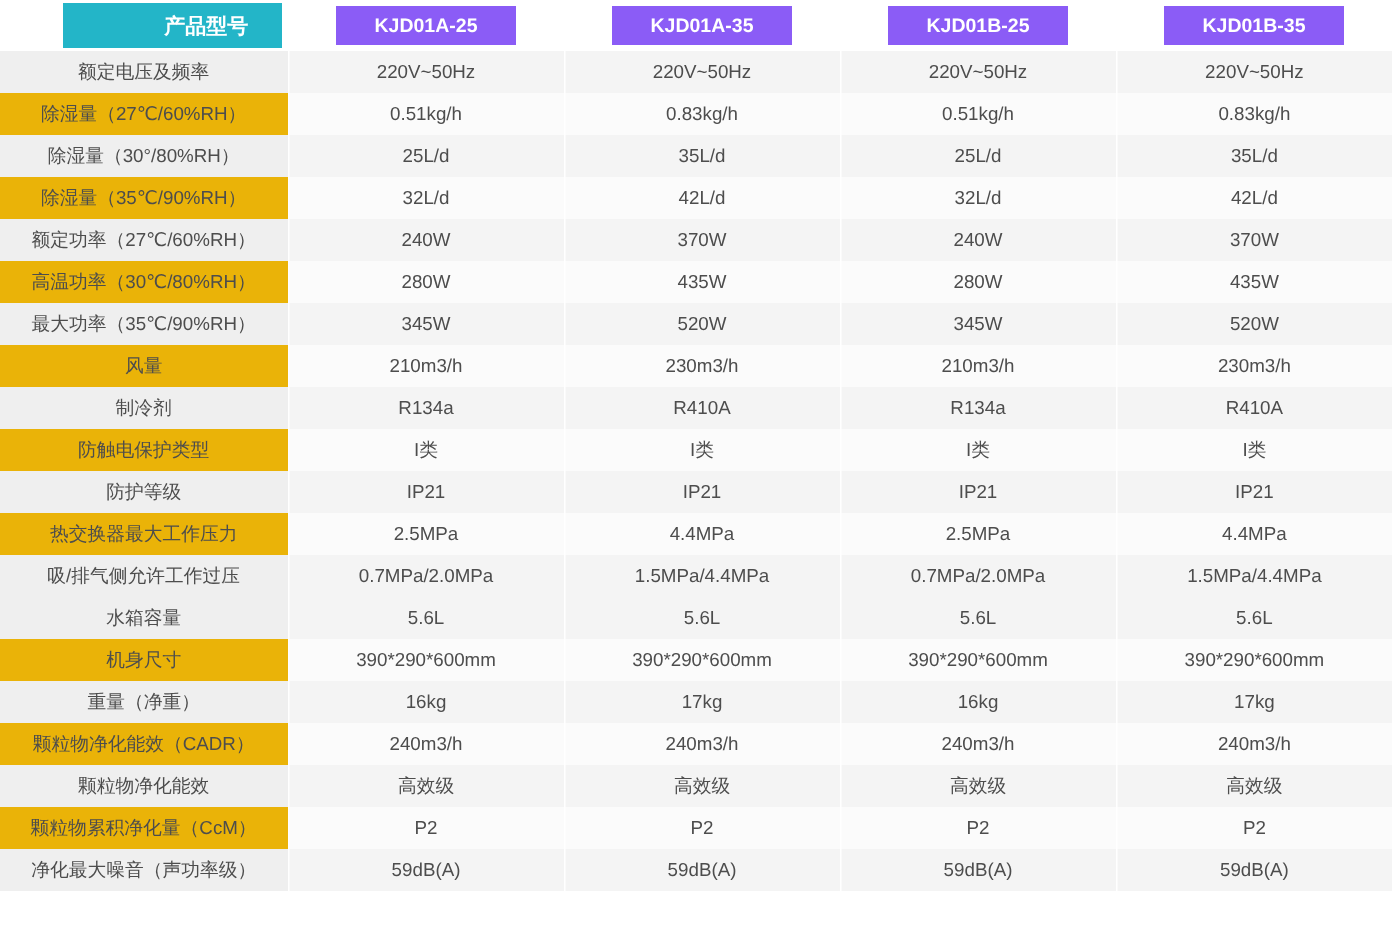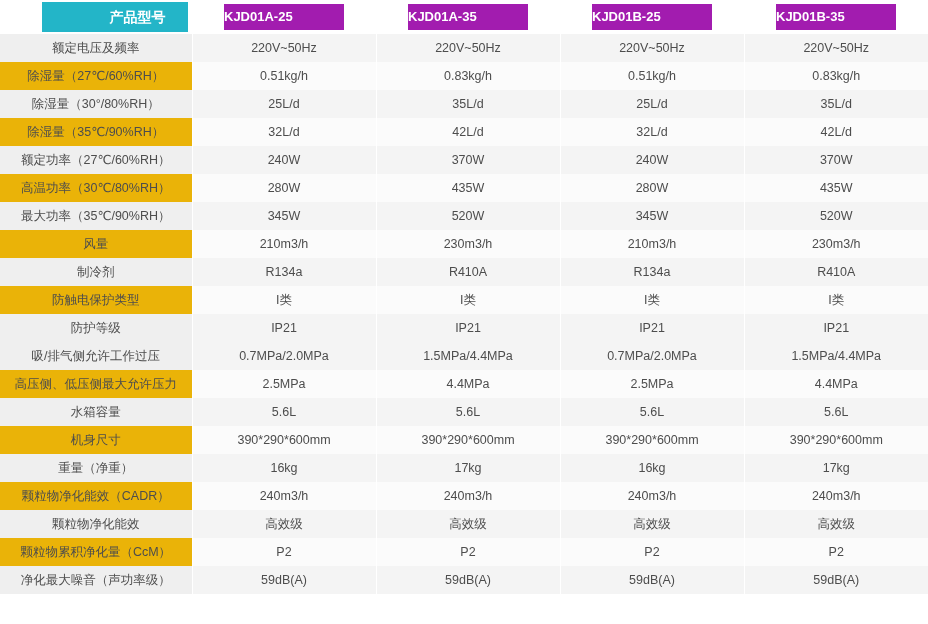--- a/index.html
+++ b/index.html
@@ -33,25 +33,25 @@
     color: #ffffff;
     font-size: 14px;
     font-weight: bold;
     text-align: center;
     height: 30px;
     line-height: 30px;
     margin: 2px 4px 2px 42px;
     padding-left: 45px;
   }
   .hdr-model {
-    background: #a21caf;
+    background: #8b5cf6;
     color: #ffffff;
     font-size: 13px;
     font-weight: bold;
-    text-align: left;
+    text-align: center;
     height: 26px;
     line-height: 26px;
     margin: 4px 32px;
   }
   
   tr.data-row td {
     height: 28px;
     font-size: 12.5px;
     text-align: center;
     vertical-align: middle;
@@ -170,34 +170,34 @@
         <td>I类</td>
         <td>I类</td>
       </tr>
       <tr class="data-row row-odd">
         <td class="label-cell">防护等级</td>
         <td>IP21</td>
         <td>IP21</td>
         <td>IP21</td>
         <td>IP21</td>
       </tr>
+      <tr class="data-row row-even">
+        <td class="label-cell">热交换器最大工作压力</td>
+        <td>2.5MPa</td>
+        <td>4.4MPa</td>
+        <td>2.5MPa</td>
+        <td>4.4MPa</td>
+      </tr>
       <tr class="data-row row-odd">
         <td class="label-cell">吸/排气侧允许工作过压</td>
         <td>0.7MPa/2.0MPa</td>
         <td>1.5MPa/4.4MPa</td>
         <td>0.7MPa/2.0MPa</td>
         <td>1.5MPa/4.4MPa</td>
       </tr>
-      <tr class="data-row row-even">
-        <td class="label-cell">高压侧、低压侧最大允许压力</td>
-        <td>2.5MPa</td>
-        <td>4.4MPa</td>
-        <td>2.5MPa</td>
-        <td>4.4MPa</td>
-      </tr>
       <tr class="data-row row-odd">
         <td class="label-cell">水箱容量</td>
         <td>5.6L</td>
         <td>5.6L</td>
         <td>5.6L</td>
         <td>5.6L</td>
       </tr>
       <tr class="data-row row-even">
         <td class="label-cell">机身尺寸</td>
         <td>390*290*600mm</td>

